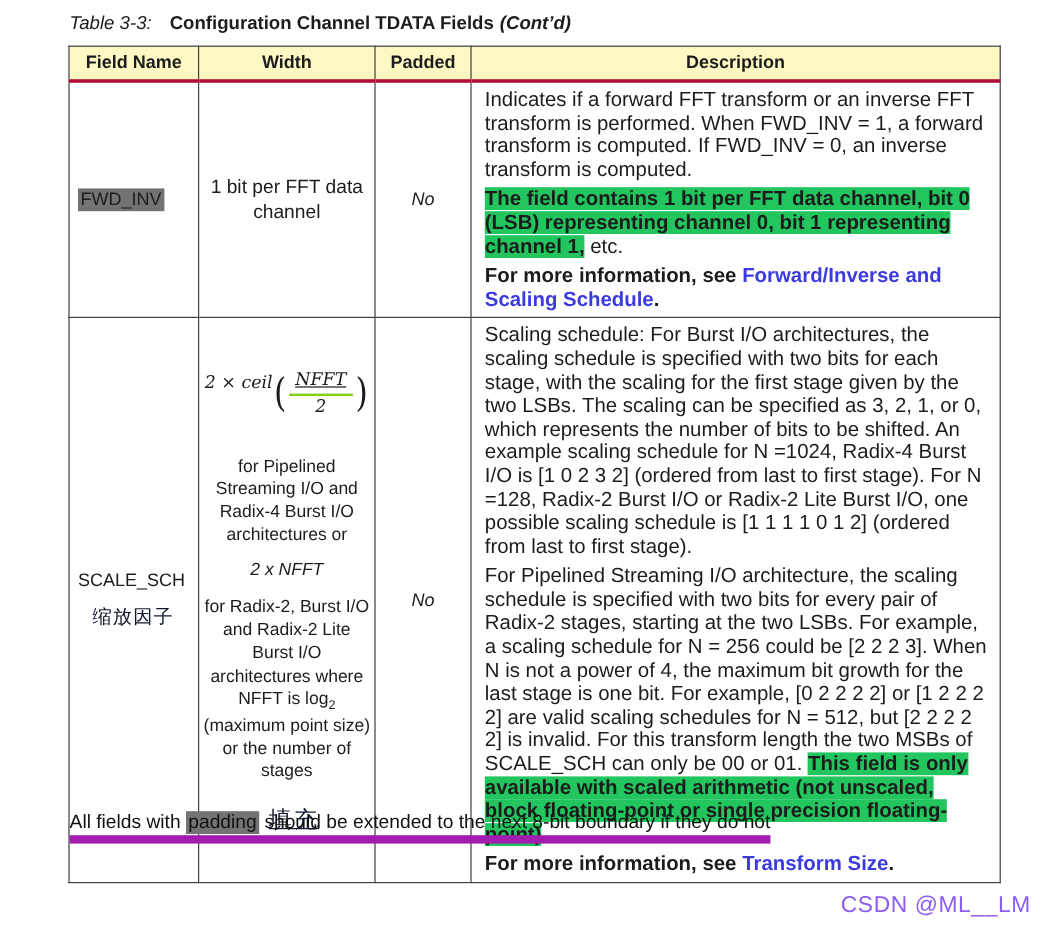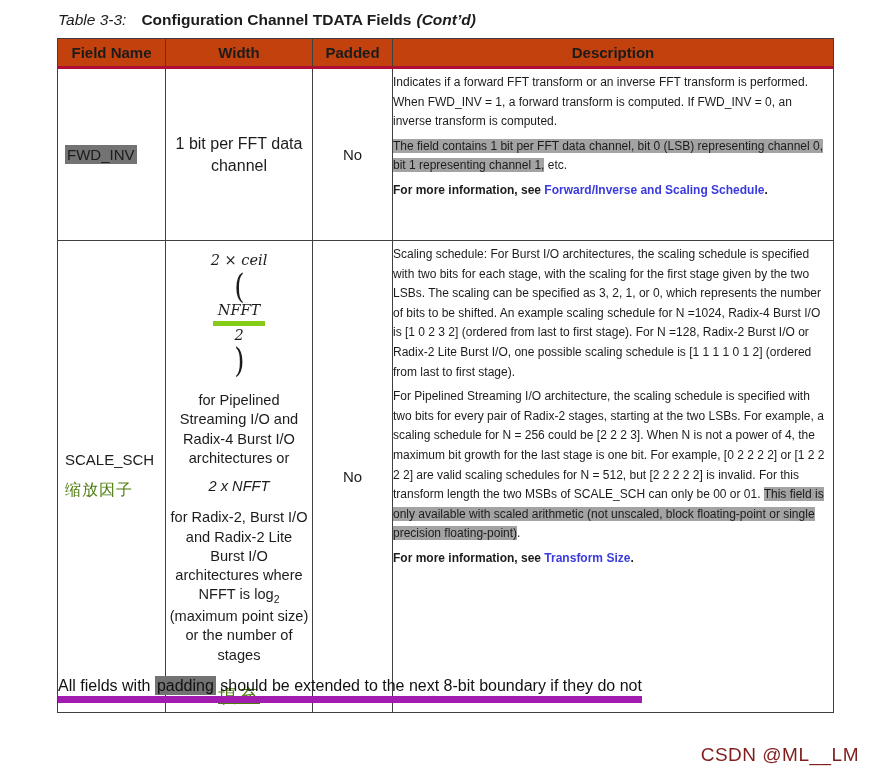--- a/index.html
+++ b/index.html
@@ -8,56 +8,56 @@
 
   
   .caption{position:absolute;left:58px;top:11px;font-size:15.5px;white-space:nowrap;}
   .cap-prefix{font-style:italic;margin-right:15px;}
   .cap-main{font-weight:bold;}
   .cap-suffix{font-weight:bold;font-style:italic;margin-left:5px;}
 
   
   table.cfg{position:absolute;left:57px;top:38px;width:776px;border-collapse:collapse;table-layout:fixed;}
   .cfg th,.cfg td{border:1px solid #3f3f3f;}
-  .cfg th{font-size:15px;font-weight:bold;text-align:center;padding:5px 4px;border-bottom:3px solid #b00d36;background:#c2410c;}
+  .cfg th{font-size:15px;font-weight:bold;text-align:center;padding:5px 4px;border-bottom:3px solid #b00d36;background:#fef9c3;}
   .col-field{width:108px;}
   .col-width{width:147px;}
   .col-pad{width:80px;}
   .col-desc{width:441px;}
 
   td.fieldcell{vertical-align:middle;padding:4px 4px 4px 7px;font-size:15px;}
   td.widthcell{vertical-align:middle;text-align:center;font-size:14.6px;line-height:1.32;padding:4px 3px;}
-  td.padcell{vertical-align:middle;text-align:center;font-size:15px;}
-  td.desccell{vertical-align:top;padding:4px 6px 5px 0;font-size:12px;line-height:19.6px;}
+  td.padcell{vertical-align:middle;text-align:center;font-size:15px;font-style:italic;}
+  td.desccell{vertical-align:top;padding:4px 6px 5px 11px;font-size:17px;line-height:19.6px;}
   td.desccell p{margin:0 0 5px 0;}
   td.desccell p:last-child{margin-bottom:0;font-weight:bold;}
 
   .hl-yellow{background:#737373;padding:1px 2px;}
-  .hl-green{background:#a3a3a3;}
+  .hl-green{background:#22c55e;font-weight:bold;}
   a.doclink{color:#3a3ae0;text-decoration:none;cursor:pointer;}
 
-  .red-note{color:#4d7c0f;}
+  .red-note{color:#0f172a;margin-left:12px;}
   .scale-note{margin-top:12px;font-size:16px;letter-spacing:1px;}
   .pad-note{margin-top:18px;font-size:19px;letter-spacing:2px;text-decoration:underline;}
 
   
-  .formula{display:flex;align-items:center;justify-content:center;font-family:"DejaVu Serif",serif;font-style:italic;font-size:14.5px;margin:6px 0 14px 0;flex-direction:column;}
+  .formula{display:flex;justify-content:center;font-family:"DejaVu Serif",serif;font-style:italic;font-size:14.5px;margin:6px 0 32px 0;}
   .paren{font-style:normal;font-size:33px;font-weight:300;line-height:1;transform:scaleX(.8);}
   .frac{display:inline-flex;flex-direction:column;align-items:center;margin:0 1px;line-height:1.1;}
-  .frac .num{padding:0 5px 2px 5px;border-bottom:5px solid #84cc16;}
+  .frac .num{padding:0 5px 2px 5px;border-bottom:2px solid #84cc16;text-decoration:underline;}
   .frac .den{padding-top:2px;}
   .w-block{margin:12px 0 9px 0;}
   .w-ital{font-family:Liberation Sans, sans-serif;font-style:italic;margin:2px 0 6px 0;}
   .w-sub{font-size:10.5px;}
 
   
   .footer-par{position:absolute;left:58px;top:674px;width:760px;font-size:16px;line-height:23.5px;color:#111;}
   .u-green{border-bottom:7px solid #a21caf;padding-bottom:1.5px;}
 
-  .watermark{position:absolute;right:28px;top:744px;font-size:19px;color:#7f1d1d;letter-spacing:.5px;}
+  .watermark{position:absolute;right:28px;top:744px;font-size:19px;color:#8b5cf6;letter-spacing:.5px;}
 </style>
 </head>
 <body>
 
 <div class="page">
 
   <div class="caption">
     <span class="cap-prefix">Table 3-3:</span><span class="cap-main">Configuration Channel TDATA Fields</span><span class="cap-suffix">(Cont’d)</span>
   </div>
 

